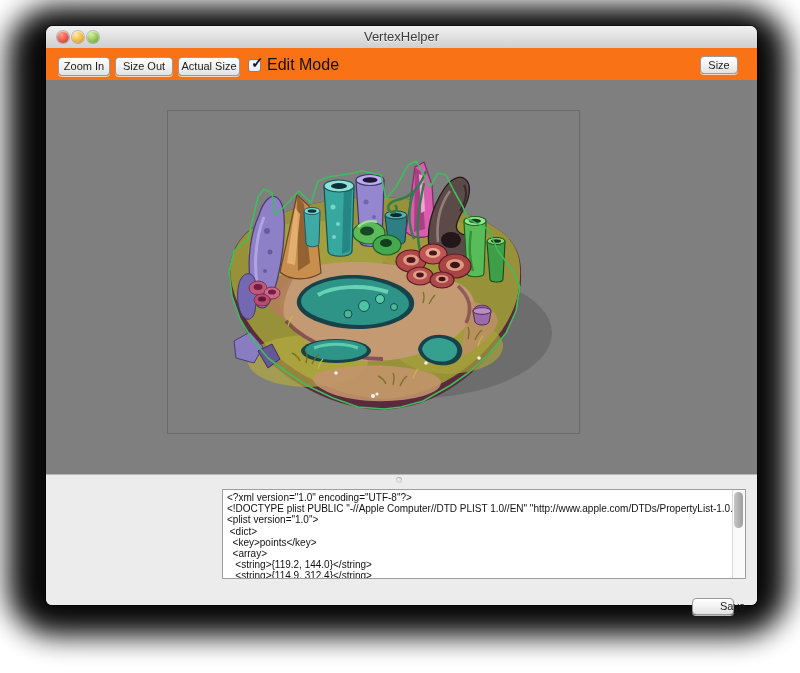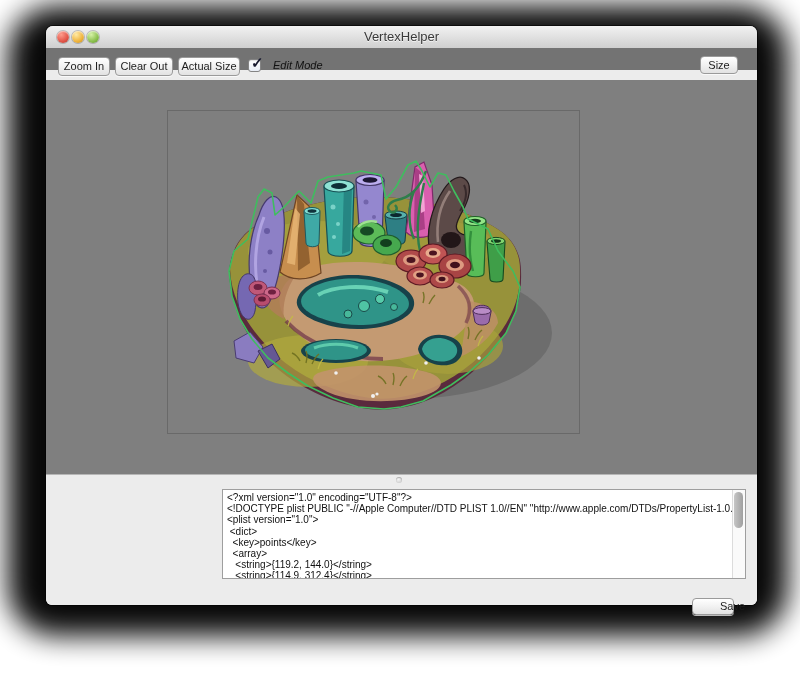--- a/index.html
+++ b/index.html
@@ -31,21 +31,21 @@
   .title{
     position:absolute;left:0;right:0;top:0;height:22px;line-height:22px;
     text-align:center;font-size:13px;color:#3a3a3a;
     text-shadow:0 1px 0 rgba(255,255,255,.7);
   }
   .light{position:absolute;top:5px;width:12px;height:12px;border-radius:50%;box-shadow:inset 0 1px 1px rgba(255,255,255,.5),0 0 0 1px rgba(0,0,0,.2);}
   .light.red{left:11px;background:radial-gradient(circle at 35% 30%,#ff9d8d,#e25548 60%,#ae3a2e);}
   .light.yellow{left:26px;background:radial-gradient(circle at 35% 30%,#ffeaa6,#efb33c 60%,#bf8a1e);}
   .light.green{left:41px;background:radial-gradient(circle at 35% 30%,#d7f2a8,#8bc04e 60%,#5c9422);}
 
-  .toolbar{position:absolute;left:0;top:22px;right:0;height:22px;background:#737373;}
+  .toolbar{position:absolute;left:0;top:22px;right:0;height:32px;background:#f97316;}
   .btn{
     position:absolute;height:19px;box-sizing:border-box;
     background:linear-gradient(#ffffff,#f3f3f3 45%,#e2e2e2);
     border:1px solid #9a9a9a;border-radius:4px;
     font-size:11px;color:#1d1d1d;text-align:center;line-height:17px;
     box-shadow:0 1px 0 rgba(255,255,255,.7);
     padding:0 2px;
   }
   .btn-zoom-in{left:12px;top:9px;width:52px;}
   .btn-zoom-out{left:69px;top:9px;width:58px;}
@@ -56,21 +56,21 @@
   .checkbox{
     width:13px;height:13px;box-sizing:border-box;position:relative;
     background:linear-gradient(#ffffff,#e8edf5);
     border:1px solid #848484;border-radius:3px;
     box-shadow:inset 0 1px 1px rgba(0,0,0,.12);
   }
   .checkbox .mark{
     position:absolute;left:2px;top:-4px;width:12px;height:14px;
     font-size:15px;font-weight:bold;color:#16182e;line-height:14px;
   }
-  .checkbox-label{margin-left:12px;font-size:11px;color:#111;font-style:italic;}
+  .checkbox-label{margin-left:6px;font-size:16px;color:#111;}
 
   .canvas{position:absolute;left:0;top:54px;width:711px;height:394px;background:#7f7f7f;overflow:hidden;}
   .img-frame{
     position:absolute;left:121px;top:30px;width:411px;height:322px;
     border:1px solid #696969;box-sizing:content-box;
   }
   .img-frame svg{display:block;}
 
   .bottom-panel{position:absolute;left:0;top:448px;width:711px;height:131px;background:#ececec;border-radius:0 0 6px 6px;border-top:1px solid #b6b6b6;box-sizing:border-box;}
   .dimple{position:absolute;left:350px;top:2px;width:6px;height:6px;border-radius:50%;
@@ -105,21 +105,21 @@
 
   <div class="titlebar">
     <div class="light red"></div>
     <div class="light yellow"></div>
     <div class="light green"></div>
     <div class="title">VertexHelper</div>
   </div>
 
   <div class="toolbar">
     <div class="btn btn-zoom-in">Zoom In</div>
-    <div class="btn btn-zoom-out">Clear Out</div>
+    <div class="btn btn-zoom-out">Size Out</div>
     <div class="btn btn-actual">Actual Size</div>
     <div class="checkbox-wrap">
       <div class="checkbox">
         <div class="mark">✓</div>
       </div>
       <div class="checkbox-label">Edit Mode</div>
     </div>
     <div class="btn btn-clear">Size</div>
   </div>
 

